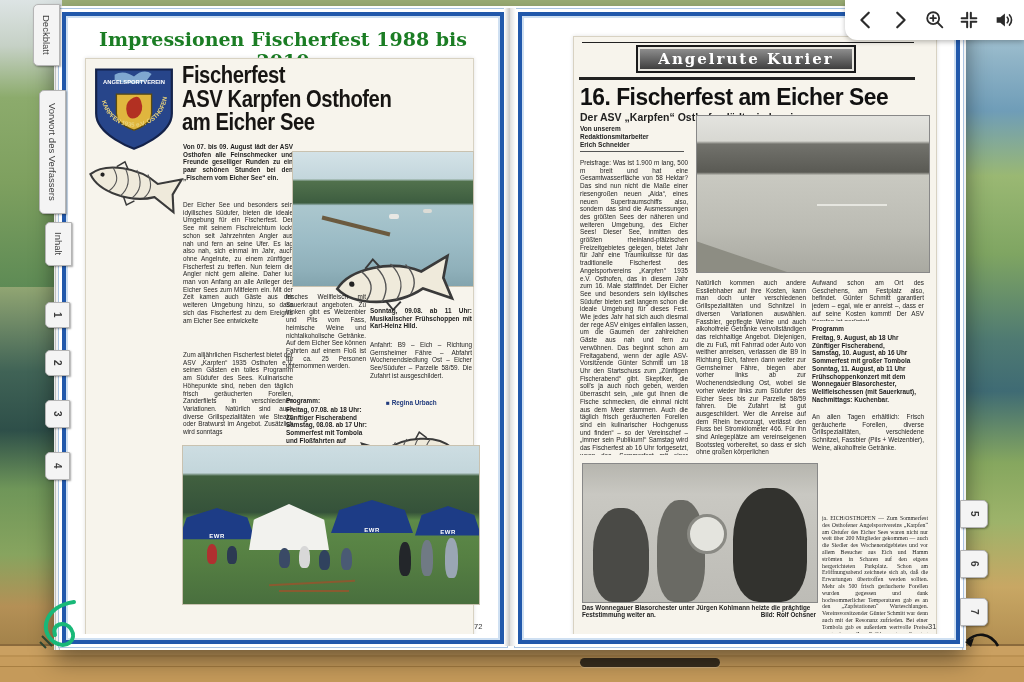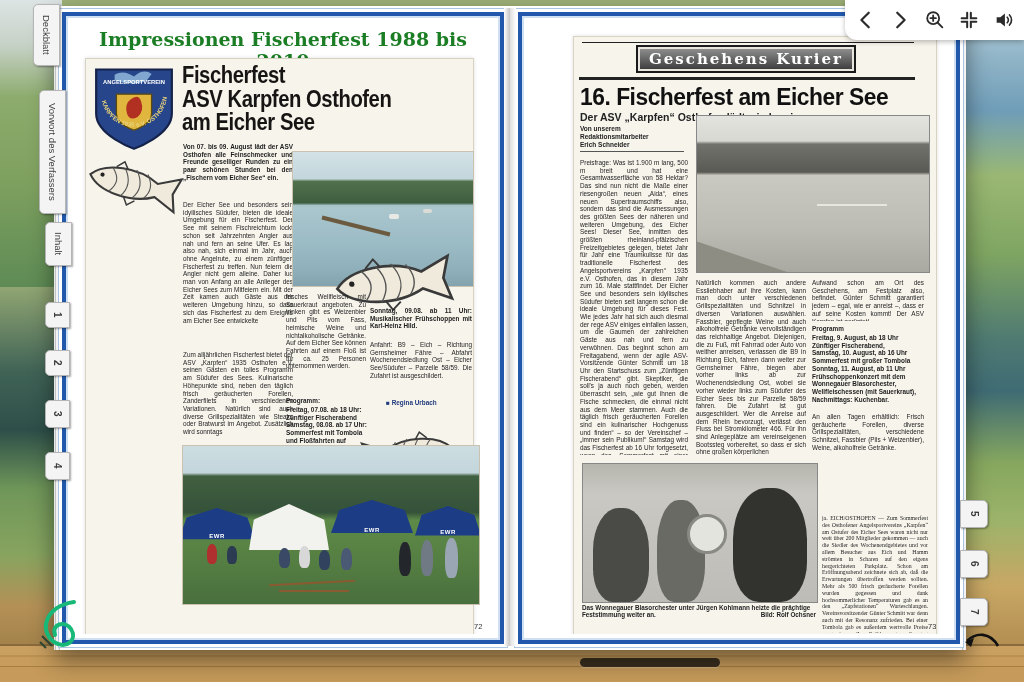--- a/index.html
+++ b/index.html
@@ -186,21 +186,21 @@
       </div>
     </div>
 
     <div class="page pageR">
       <div class="frame">
         <div class="content">
           <div class="abs clip" style="left:45px;top:14px;width:362px;height:600px;">
 
             <div class="abs rule" style="left:8px;top:5px;width:332px;height:1px;"></div>
             <div class="abs mastWrap" style="left:62px;top:8px;width:212px;">
-              <div class="mastBar">Geschehens Kurier</div>
+              <div class="mastBar">Angelrute Kurier</div>
             </div>
             <div class="abs rule" style="left:5px;top:40px;width:336px;height:3px;"></div>
 
             <div class="abs head2" style="left:6px;top:48px;width:360px;">16. Fischerfest am Eicher See</div>
             <div class="abs subhead" style="left:6px;top:74px;width:300px;">Der ASV „Karpfen“ Osthofen lädt wieder ein</div>
             <div class="abs byline pre" style="left:6px;top:88px;width:104px;">Von unserem
 Redaktionsmitarbeiter
 Erich Schneider</div>
 
             <div class="abs photo lakeG" style="left:122px;top:78px;width:232px;height:156px;">
@@ -227,21 +227,21 @@
               <div class="blob" style="left:150px;top:24px;width:74px;height:114px;background:#32322e;"></div>
             </div>
             <div class="abs capt" style="left:8px;top:567px;width:234px;">
               <span>Das Wonnegauer Blasorchester unter Jürgen Kohlmann heizte die prächtige Feststimmung weiter an.</span>
               <span style="float:right">Bild: Rolf Öchsner</span>
             </div>
 
             <div class="abs np nps" style="left:248px;top:478px;width:106px;height:118px;font-size:5.8px;line-height:6.8px;">ja. EICH/OSTHOFEN — Zum Sommerfest des Osthofener Angelsportvereins „Karpfen“ am Ostufer des Eicher Sees waren nicht nur weit über 200 Mitglieder gekommen — auch die Siedler des Wochenendgebietes und vor allem Besucher aus Eich und Hamm strömten in Scharen auf den eigens hergerichteten Parkplatz. Schon am Eröffnungsabend zeichnete sich ab, daß die Erwartungen übertroffen werden sollten. Mehr als 500 frisch geräucherte Forellen wurden gegessen und dank hochsommerlicher Temperaturen gab es an den „Zapfstationen“ Warteschlangen. Vereinsvorsitzender Günter Schmitt war denn auch mit der Resonanz zufrieden. Bei einer Tombola gab es außerdem wertvolle Preise zu gewinnen. Zum Frühkonzert am Sonntag spielte das Wonnegauer Blasorchester unter seinem Dirigenten Jürgen Kohlmann auf und heizte die Feststimmung weiter an. Den Osthofener Musikern wurde so manche Zugabe verlangt. Bei einer reichhaltigen Mittagskarte wurden die Gäste von den Anglern verwöhnt.</div>
           </div>
 
-          <div class="abs pageNum" style="left:400px;top:600px;">73</div>
+          <div class="abs pageNum" style="left:400px;top:600px;">31</div>
         </div>
       </div>
     </div>
 
     <div class="abs gutter"></div>
   </div>
 
   <div class="abs tabV tabLft" style="left:33px;top:4px;width:25px;height:60px;">
       <span>Deckblatt</span>
     </div>

